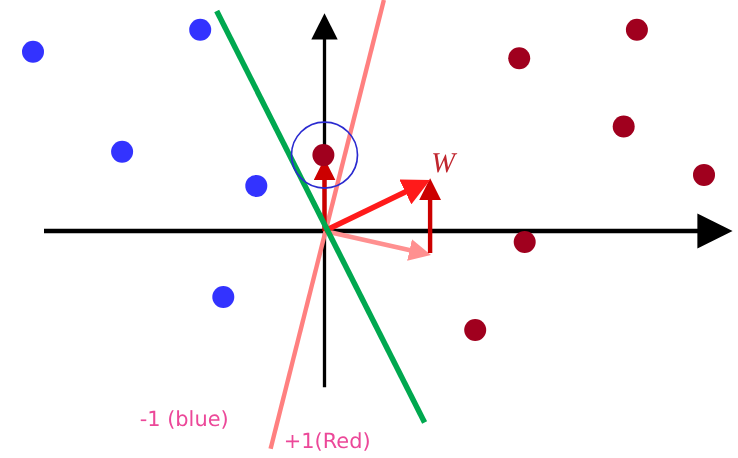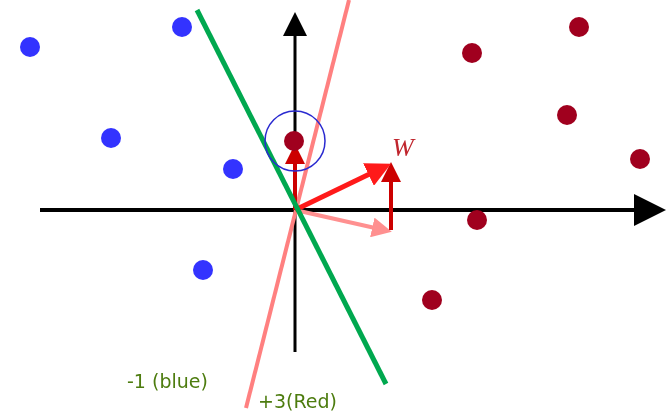--- a/index.html
+++ b/index.html
@@ -1,18 +1,18 @@
 <!DOCTYPE html>
 <html><head>
 <meta charset="utf-8">
 <style>
   html, body { margin: 0; padding: 0; background: #ffffff; }
   body { width: 671px; height: 416px; position: relative; overflow: hidden; font-family: "Liberation Sans", sans-serif; }
   svg { position: absolute; left: 0; top: 0; }
-  .label { position: absolute; font-family: "DejaVu Sans", sans-serif; font-size: 19px; color: #4d7c0f; white-space: nowrap; }
+  .label { position: absolute; font-family: "DejaVu Sans", sans-serif; font-size: 19px; color: #ec4899; white-space: nowrap; }
   .wlabel { position: absolute; font-family: "Liberation Serif", serif; font-style: italic; font-size: 26px; color: #c0262e; }
 </style>
 </head>
 <body>
 
 <svg width="671" height="416" viewBox="0 0 671 416">
   <defs>
     <marker id="arrBlack" markerWidth="8" markerHeight="8" refX="6" refY="4" orient="auto" markerUnits="strokeWidth">
       <path d="M0,0 L8,4 L0,8 z" fill="#000"></path>
     </marker>
@@ -58,13 +58,13 @@
     <circle cx="567" cy="115" r="10"></circle>
     <circle cx="640" cy="159" r="10"></circle>
     <circle cx="477" cy="220" r="10"></circle>
     <circle cx="432" cy="300" r="10"></circle>
     <circle cx="294" cy="141" r="10"></circle>
   </g>
 </svg>
 
 <div class="wlabel" style="left:392px; top:133px;">W</div>
 <div class="label" style="left:127px; top:370px;">-1 (blue)</div>
-<div class="label" style="left:258px; top:390px;">+3(Red)</div>
+<div class="label" style="left:258px; top:390px;">+1(Red)</div>
 
 </body></html>

